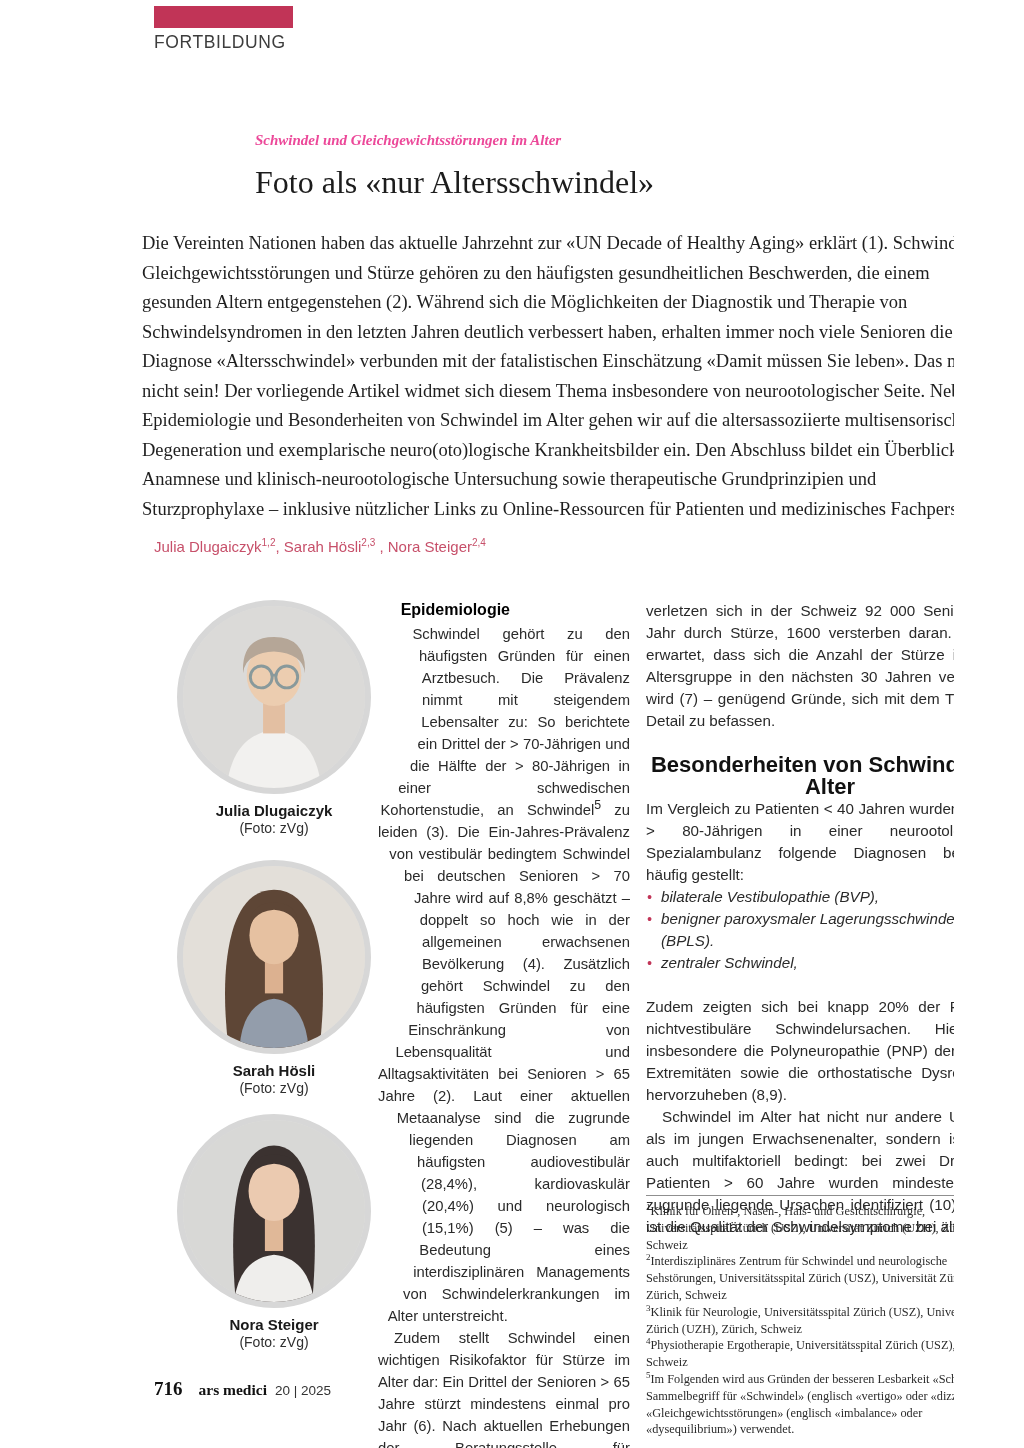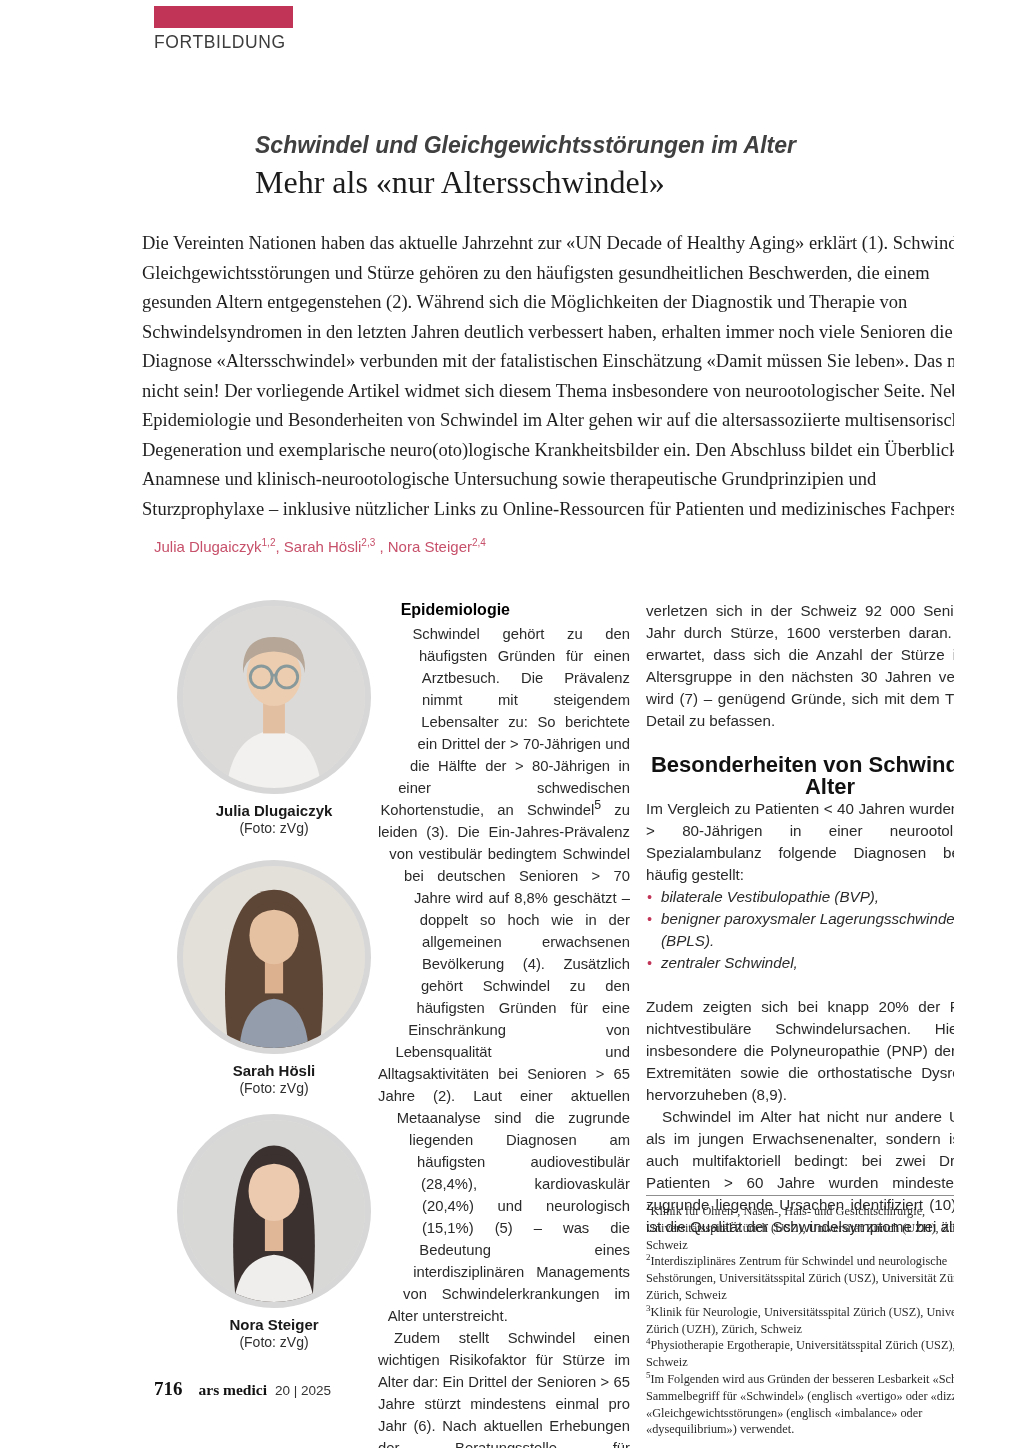--- a/index.html
+++ b/index.html
@@ -8,21 +8,21 @@
   }
   *{box-sizing:border-box;}
   body{margin:0;background:#ffffff;}
   .page{
     position:relative;width:884px;height:1448px;margin:0 auto;background:#fff;
     font-family:"Liberation Sans",sans-serif;color:#2a2a2a;overflow:hidden;
   }
   
   .kicker-bar{position:absolute;left:84px;top:6px;width:139px;height:22px;background:var(--accent,#c13457);}
   .kicker{position:absolute;left:84px;top:32px;font-size:17.5px;letter-spacing:.6px;color:#3d3d3d;}
-  .subtitle{position:absolute;left:185px;top:132px;font-family:Liberation Sans, sans-serif;font-style:italic;font-weight:600;font-size:23px;color:#404040;}
+  .subtitle{position:absolute;left:185px;top:132px;font-family:Liberation Serif, serif;font-style:italic;font-weight:600;font-size:15px;color:#ec4899;}
   .title{position:absolute;left:185px;top:164px;margin:0;font-family:"Liberation Serif",serif;font-weight:400;font-size:32px;color:#1c1c1c;}
   .lead{position:absolute;left:72px;top:229px;width:858px;margin:0;font-family:"Liberation Serif",serif;font-size:18.5px;line-height:29.5px;color:#1e1e1e;}
   .authors{position:absolute;left:84px;top:538px;font-size:15px;color:var(--author,#c7506a);}
   .authors sup{font-size:10px;}
   
   .photo-block{position:absolute;left:107px;width:194px;text-align:center;}
   .photo-ring{width:194px;height:194px;border-radius:50%;border:6px solid #d7d7d7;overflow:hidden;background:#e0e0de;}
   .photo-ring svg{display:block;width:100%;height:100%;}
   .photo-name{margin-top:8px;font-size:15px;font-weight:bold;color:#1a1a1a;}
   .photo-credit{margin-top:1px;font-size:14px;color:#2f2f2f;}
@@ -55,21 +55,21 @@
 </style>
 </head>
 <body>
 
 <div class="page">
 
   <div class="kicker-bar"></div>
   <div class="kicker">FORTBILDUNG</div>
 
   <div class="subtitle">Schwindel und Gleichgewichtsstörungen im Alter</div>
-  <h1 class="title">Mehr als «nur Altersschwindel»</h1>
+  <h1 class="title">Foto als «nur Altersschwindel»</h1>
   <p class="lead">Die Vereinten Nationen haben das aktuelle Jahrzehnt zur «UN Decade of Healthy Aging» erklärt (1). Schwindel, Gleichgewichtsstörungen und Stürze gehören zu den häufigsten gesundheitlichen Beschwerden, die einem gesunden Altern entgegenstehen (2). Während sich die Möglichkeiten der Diagnostik und Therapie von Schwindelsyndromen in den letzten Jahren deutlich verbessert haben, erhalten immer noch viele Senioren die Diagnose «Altersschwindel» verbunden mit der fatalistischen Einschätzung «Damit müssen Sie leben». Das muss nicht sein! Der vorliegende Artikel widmet sich diesem Thema insbesondere von neurootologischer Seite. Neben Epidemiologie und Besonderheiten von Schwindel im Alter gehen wir auf die altersassoziierte multisensorische Degeneration und exemplarische neuro(oto)logische Krankheitsbilder ein. Den Abschluss bildet ein Überblick über Anamnese und klinisch-neurootologische Untersuchung sowie therapeutische Grundprinzipien und Sturzprophylaxe – inklusive nützlicher Links zu Online-Ressourcen für Patienten und medizinisches Fachpersonal.</p>
 
   <div class="authors">
     <span><span>Julia Dlugaiczyk</span><sup>1,2</sup><span>, </span></span><span><span>Sarah Hösli</span><sup>2,3</sup><span> , </span></span><span><span>Nora Steiger</span><sup>2,4</sup></span>
   </div>
 
   <div class="photo-block" style="top:600px">
     <div class="photo-ring">
       <svg viewBox="0 0 100 100">
         <rect width="100" height="100" fill="#dbdad8"></rect>

